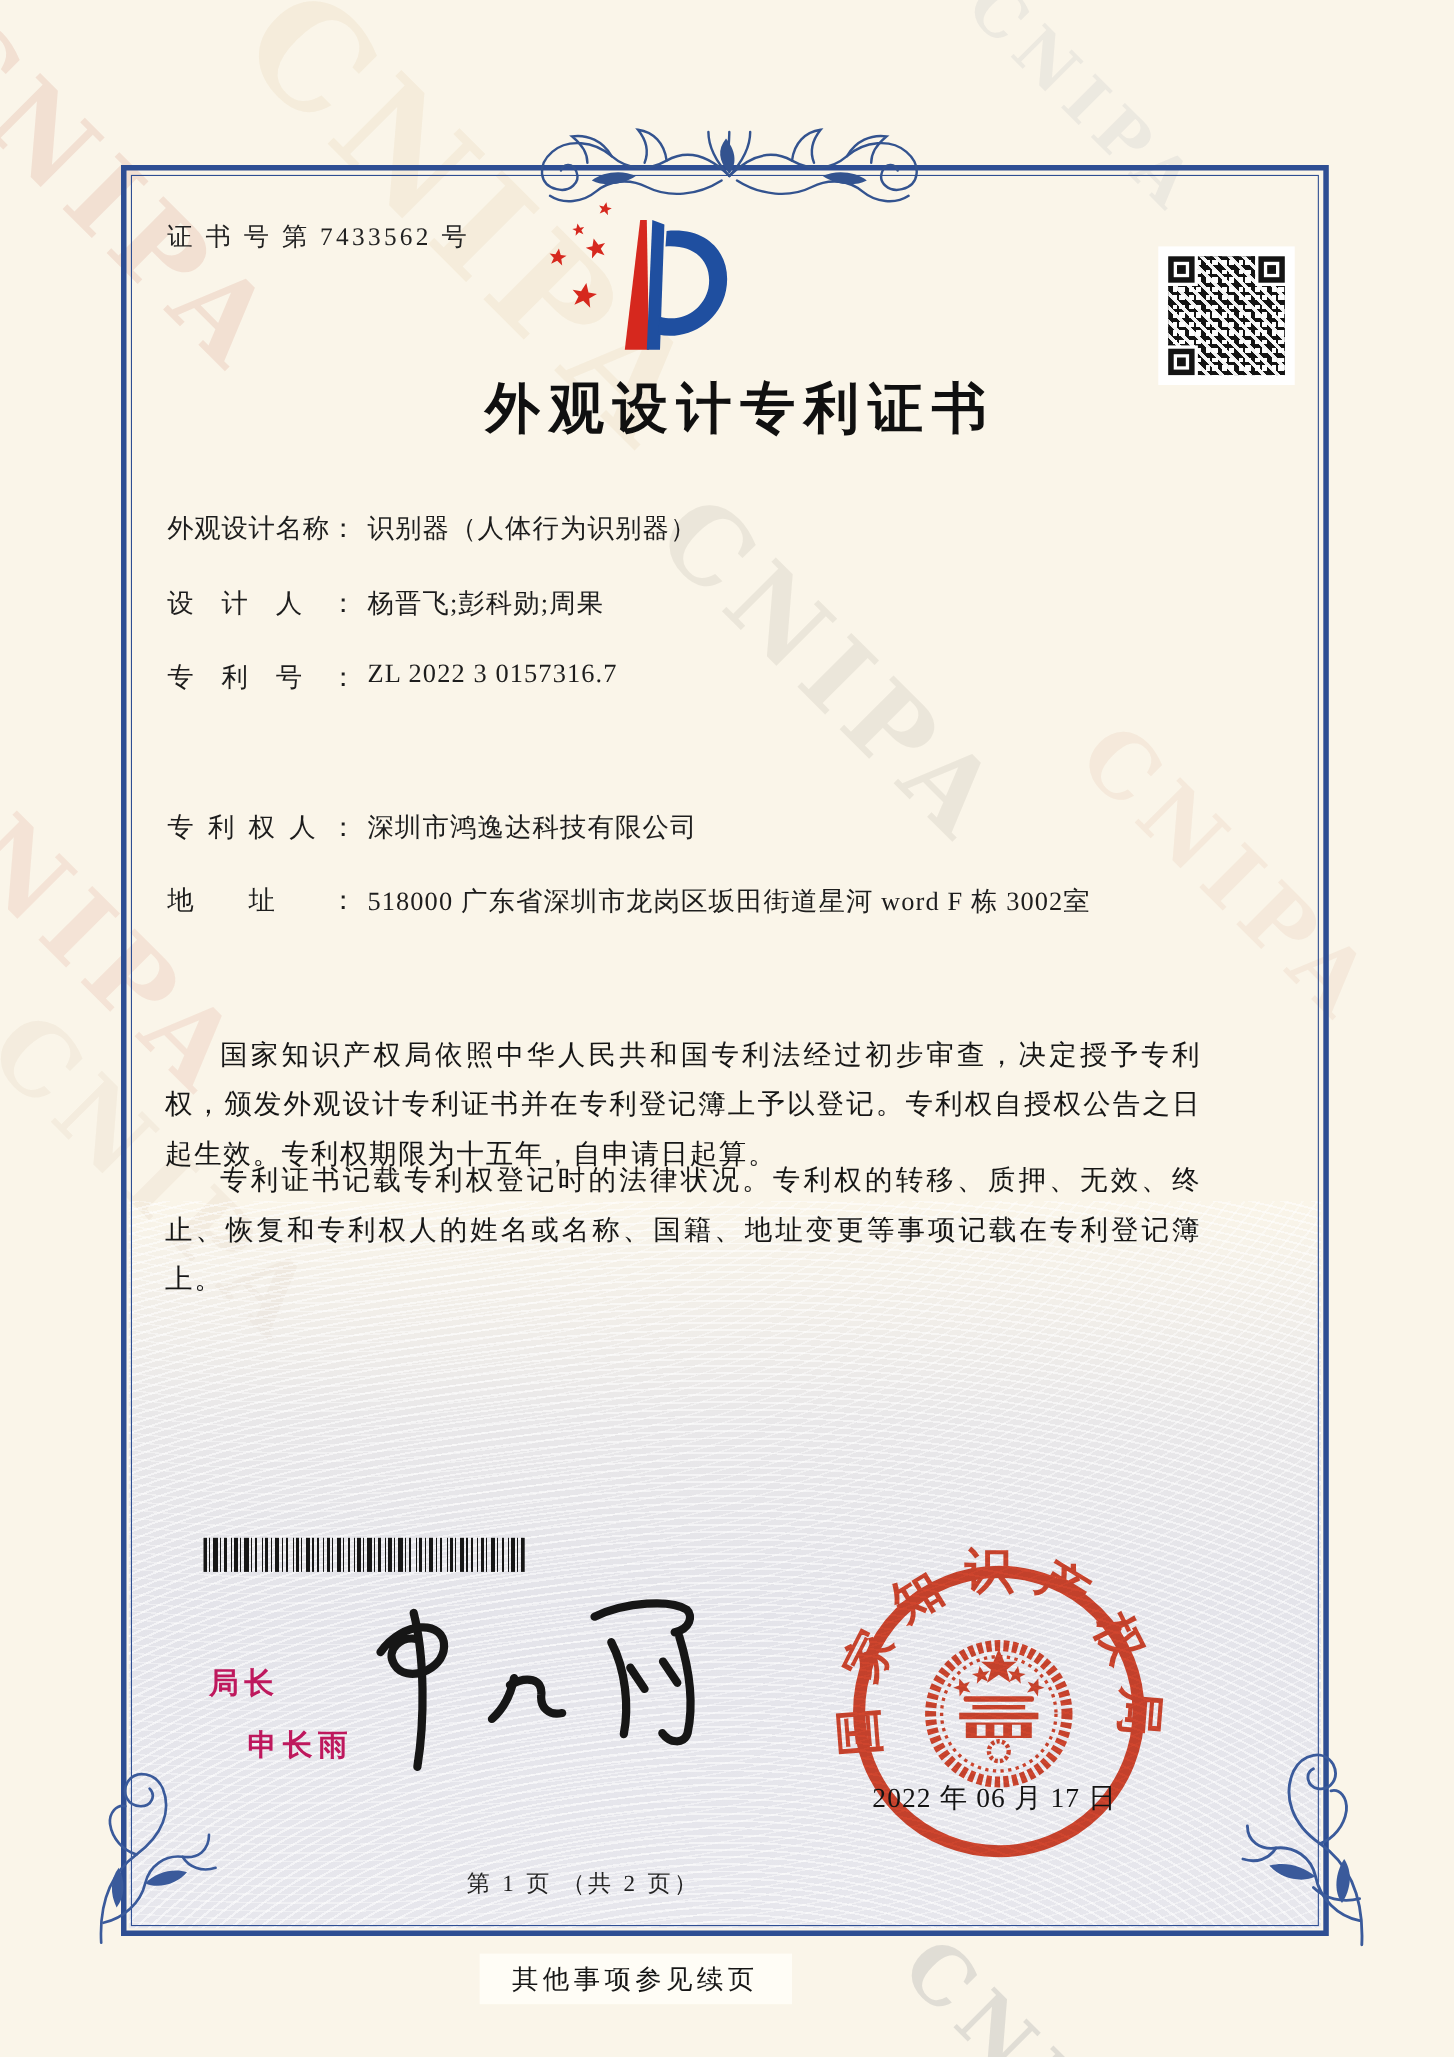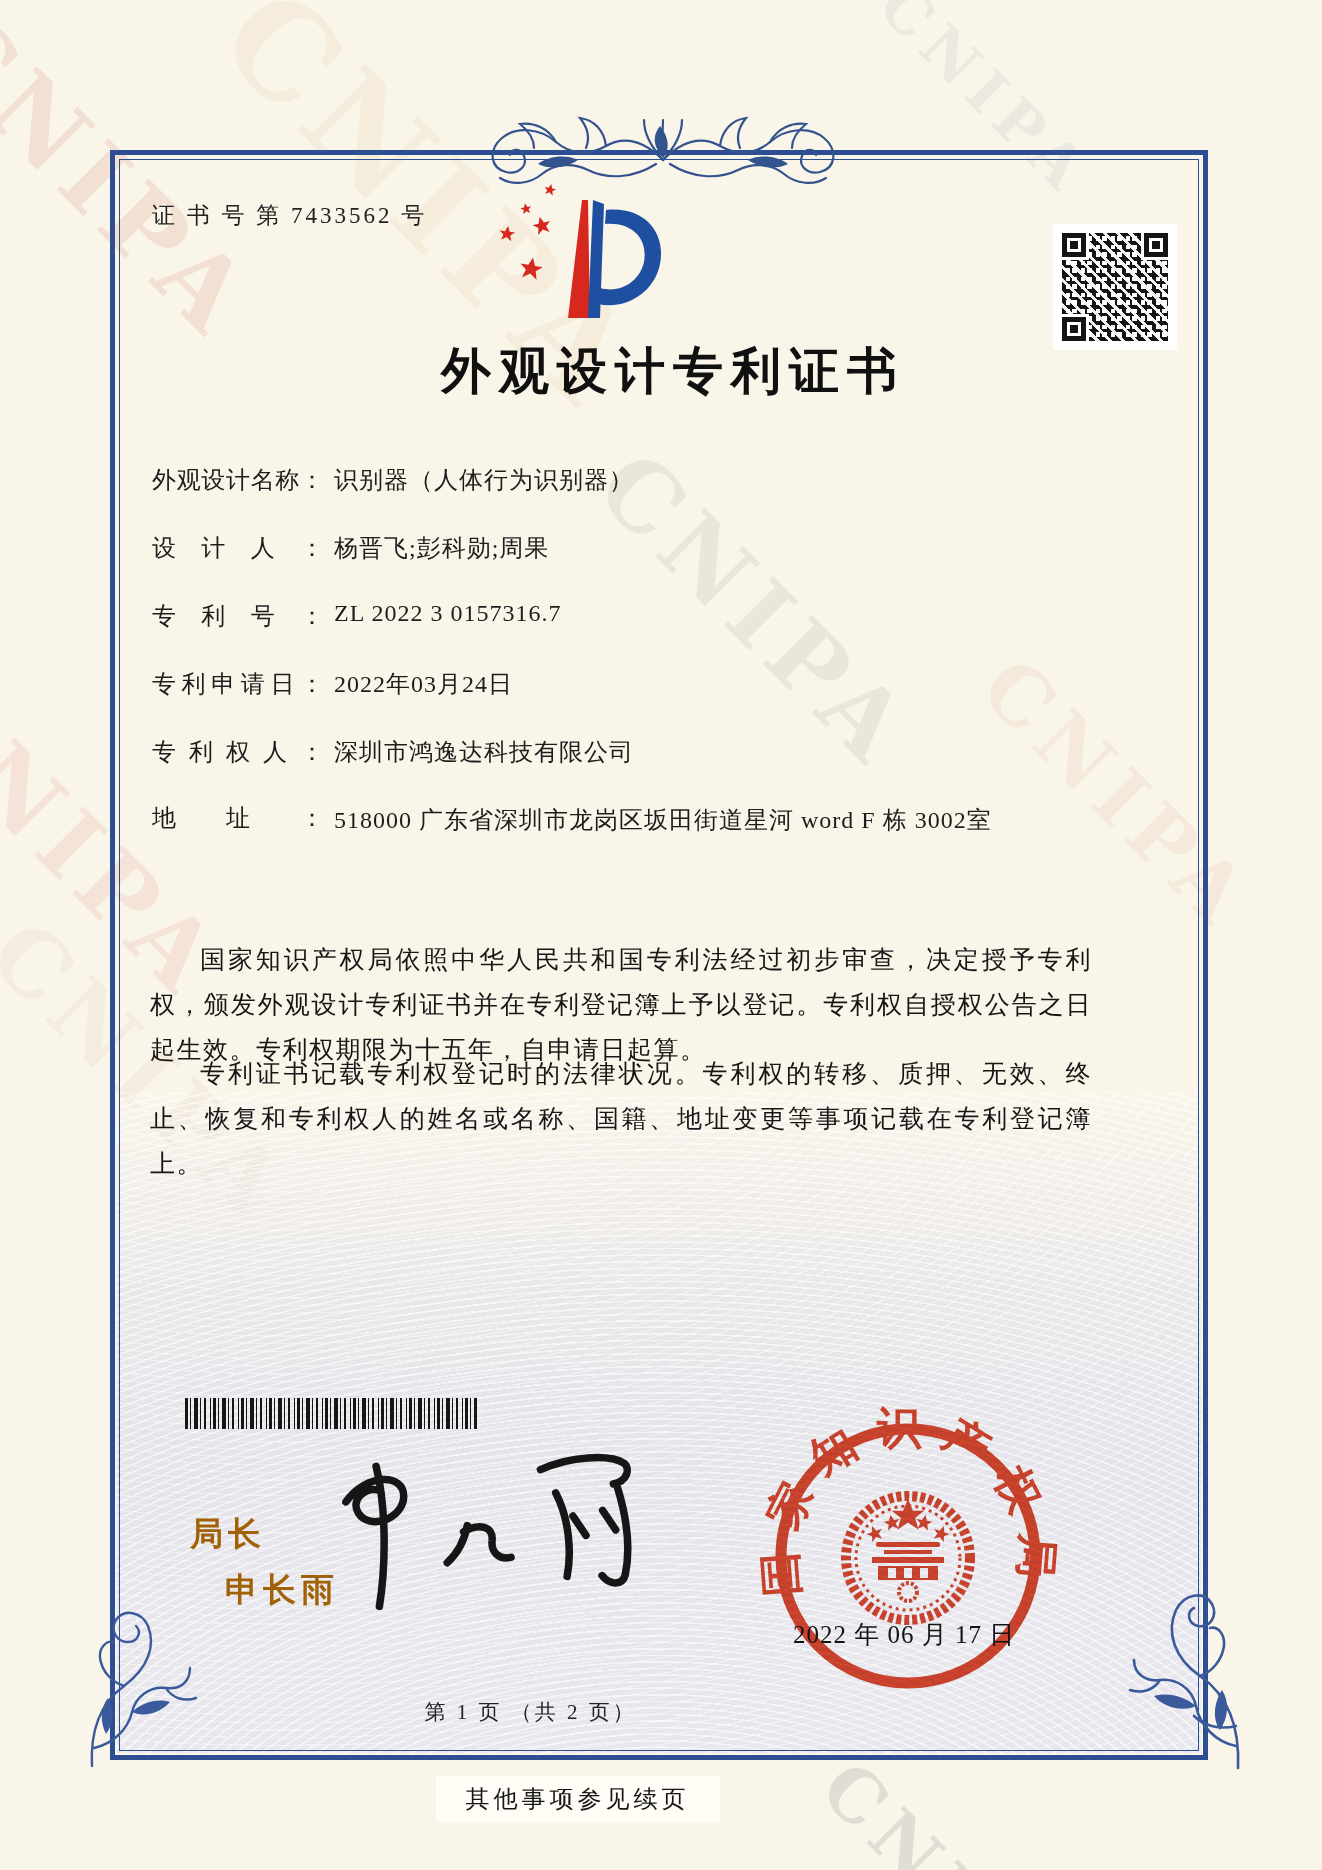--- a/index.html
+++ b/index.html
@@ -84,22 +84,22 @@
       #161616 0 3px, transparent 3px 5px,
       #161616 5px 6px, transparent 6px 9px,
       #161616 9px 13px, transparent 13px 15px,
       #161616 15px 16px, transparent 16px 19px,
       #161616 19px 21px, transparent 21px 25px,
       #161616 25px 26px, transparent 26px 28px);
   }
 
   
   .sign-label{
-    position:absolute;left:190px;font-size:33px;font-weight:600;letter-spacing:5px;
-    font-family:"Liberation Sans","DejaVu Sans",sans-serif;color:#a16207;
+    position:absolute;left:190px;font-size:27px;font-weight:600;letter-spacing:5px;
+    font-family:"Liberation Sans","DejaVu Sans",sans-serif;color:#be185d;
   }
   .signature-svg{position:absolute;left:318px;top:1438px;}
 
   
   .seal-svg{position:absolute;left:758px;top:1406px;opacity:.93;mix-blend-mode:multiply;}
   .seal-date{
     position:absolute;left:793px;top:1618px;width:240px;font-size:25px;letter-spacing:1px;
     color:#131313;white-space:nowrap;z-index:5;
   }
 
@@ -215,23 +215,20 @@
   <div class="title">外观设计专利证书</div>
 
   <div class="row" style="top:464px;">
     <span class="flabel">外观设计名称：</span><span class="fvalue">识别器（人体行为识别器）</span>
   </div>
   <div class="row" style="top:532px;">
     <span class="flabel">设计人：</span><span class="fvalue">杨晋飞;彭科勋;周果</span>
   </div>
   <div class="row" style="top:600px;">
     <span class="flabel">专利号：</span><span class="fvalue">ZL 2022 3 0157316.7</span>
-  </div>
-  <div class="row" style="top:668px;">
-    <span class="flabel">专利申请日：</span><span class="fvalue">2022年03月24日</span>
   </div>
   <div class="row" style="top:736px;">
     <span class="flabel">专利权人：</span><span class="fvalue">深圳市鸿逸达科技有限公司</span>
   </div>
   <div class="row" style="top:802px;">
     <span class="flabel">地址：</span><span class="fvalue wrap">518000 广东省深圳市龙岗区坂田街道星河 word F 栋 3002室</span>
   </div>
 
   <div class="para" style="top:937px;">国家知识产权局依照中华人民共和国专利法经过初步审查，决定授予专利权，颁发外观设计专利证书并在专利登记簿上予以登记。专利权自授权公告之日起生效。专利权期限为十五年，自申请日起算。</div>
   <div class="para" style="top:1051px;">专利证书记载专利权登记时的法律状况。专利权的转移、质押、无效、终止、恢复和专利权人的姓名或名称、国籍、地址变更等事项记载在专利登记簿上。</div>

